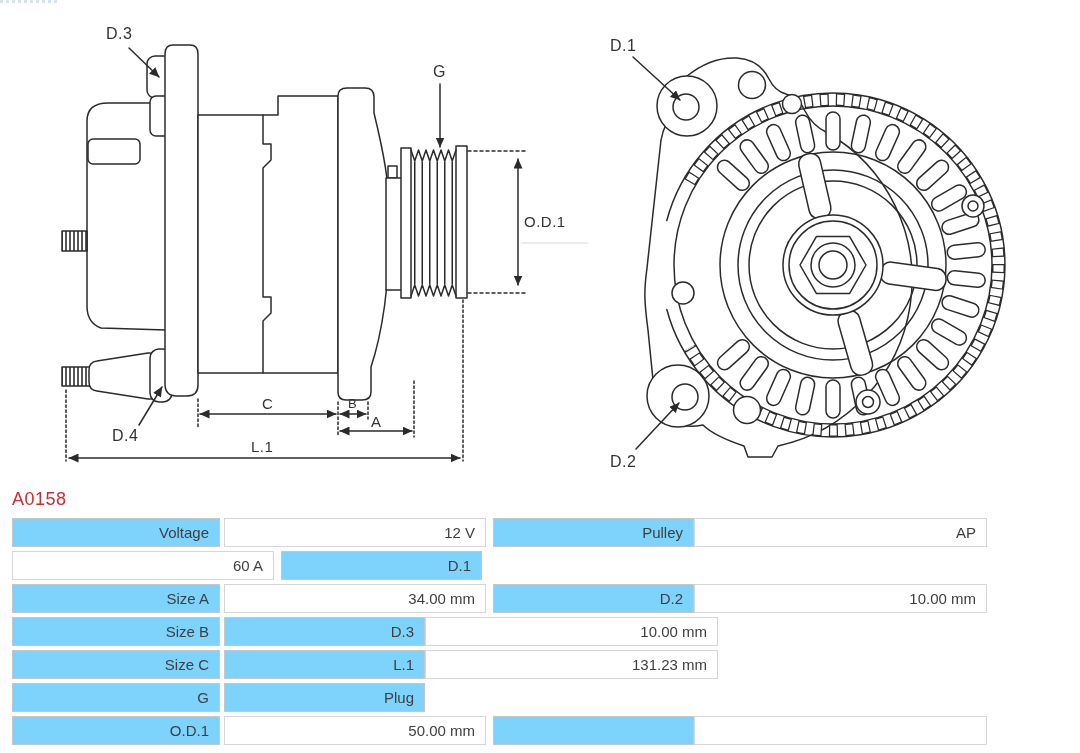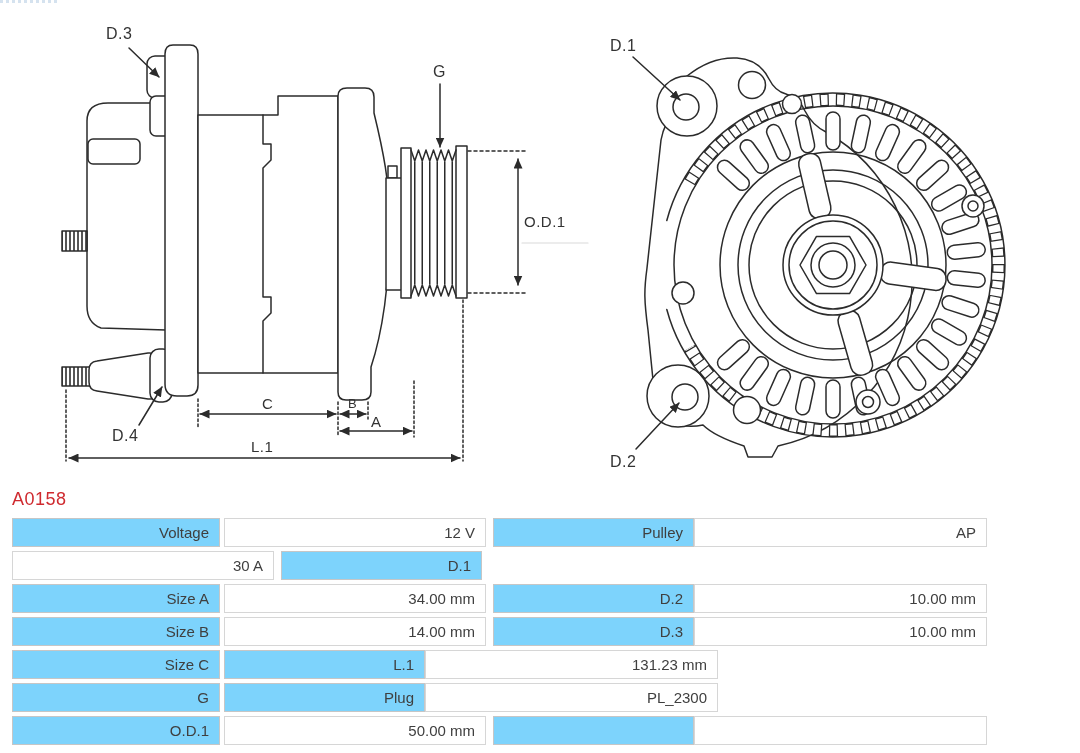--- a/index.html
+++ b/index.html
@@ -217,48 +217,46 @@
 
 <div class="spec-table" id="spec-rows">
   <div class="spec-row">
     <div class="cell lab c1">Voltage</div>
     <div class="cell val c2">12 V</div>
     <div class="cell lab c3">Pulley</div>
     <div class="cell val c4">AP</div>
   </div>
 
   <div class="spec-row">
-    <div class="cell val c2">30 A</div>
+    <div class="cell val c2">60 A</div>
     <div class="cell lab c3">D.1</div>
   </div>
 
   <div class="spec-row">
     <div class="cell lab c1">Size A</div>
     <div class="cell val c2">34.00 mm</div>
     <div class="cell lab c3">D.2</div>
     <div class="cell val c4">10.00 mm</div>
   </div>
 
   <div class="spec-row">
     <div class="cell lab c1">Size B</div>
-    <div class="cell val c2">14.00 mm</div>
     <div class="cell lab c3">D.3</div>
     <div class="cell val c4">10.00 mm</div>
   </div>
 
   <div class="spec-row">
     <div class="cell lab c1">Size C</div>
     <div class="cell lab c3">L.1</div>
     <div class="cell val c4">131.23 mm</div>
   </div>
 
   <div class="spec-row">
     <div class="cell lab c1">G</div>
     <div class="cell lab c3">Plug</div>
-    <div class="cell val c4">PL_2300</div>
   </div>
 
   <div class="spec-row">
     <div class="cell lab c1">O.D.1</div>
     <div class="cell val c2">50.00 mm</div>
     <div class="cell lab c3"></div>
     <div class="cell val c4"></div>
   </div>
 </div>
 

